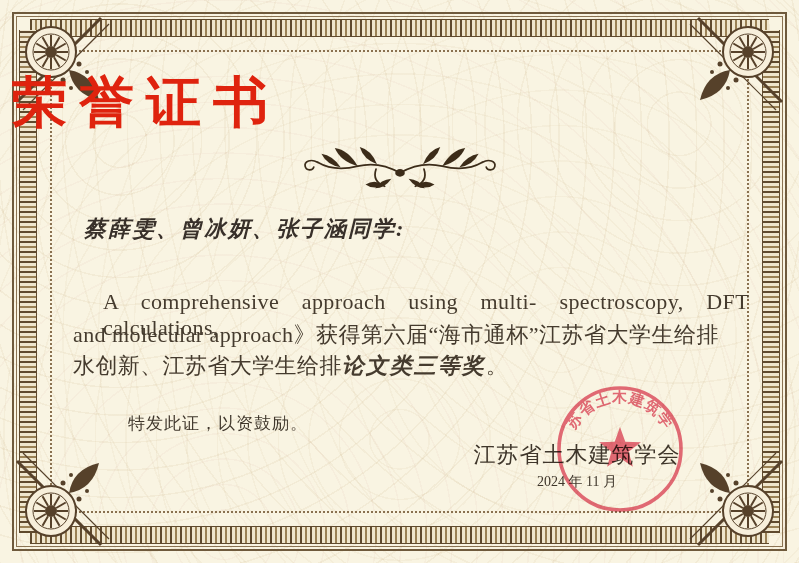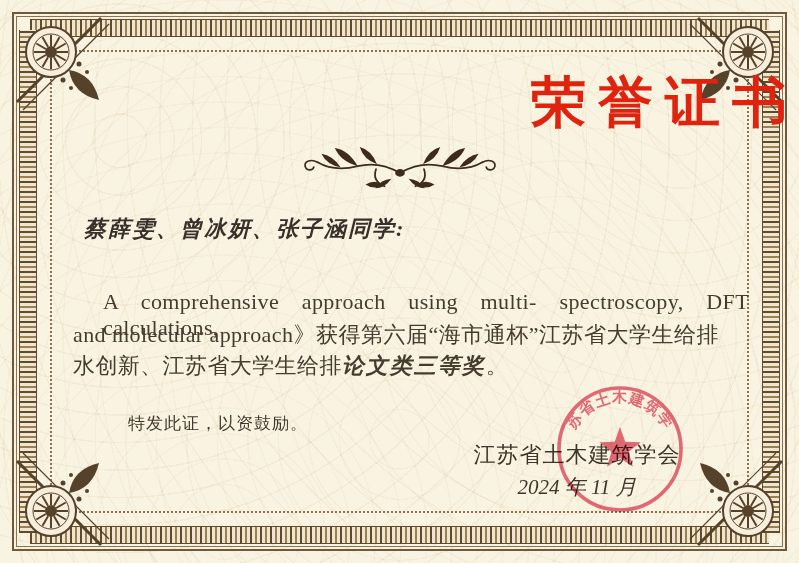--- a/index.html
+++ b/index.html
@@ -25,35 +25,35 @@
   .band.bottom{left:30px;right:30px;bottom:19px;height:16px;}
   .band.left{top:30px;bottom:30px;left:19px;width:16px;}
   .band.right{top:30px;bottom:30px;right:19px;width:16px;}
   .frame-dotted{position:absolute;inset:50px;border:2px dotted #8a7150;pointer-events:none;}
   .corner{position:absolute;width:100px;height:100px;}
   .corner.tl{left:13px;top:14px;}
   .corner.tr{right:13px;top:14px;transform:rotate(90deg);}
   .corner.br{right:13px;bottom:14px;transform:rotate(180deg);}
   .corner.bl{left:13px;bottom:14px;transform:rotate(270deg);}
   
-  .title{left:0;right:0;top:66px;text-align:right;font-family:"DejaVu Serif","Liberation Serif",serif;
+  .title{left:0;right:0;top:66px;text-align:left;font-family:"DejaVu Serif","Liberation Serif",serif;
          font-weight:700;font-size:55px;letter-spacing:12px;padding-left:12px;}
   .flourish-wrap{left:0;right:0;top:146px;text-align:center;}
   .recipients{left:84px;top:214px;font-size:22px;font-style:italic;font-weight:600;color:#38302a;letter-spacing:2px;}
   .bodyline{left:73px;width:646px;font-size:22px;color:#453b2e;letter-spacing:0.4px;}
   .just{text-align:justify;text-align-last:justify;}
   .l1{top:258px;padding-left:34px;width:612px;}
   .l2{top:289px;margin-left:30px;}
   .l3{top:319.5px;}
   .l4{top:351px;}
   .bold-callig{font-weight:800;font-style:italic;letter-spacing:2px;margin-top:44px;}
   .advisor{left:128px;top:381px;font-size:23px;}
   .closing{left:128px;top:412px;font-size:17px;letter-spacing:1px;}
   .issuer{left:432px;width:290px;top:440px;text-align:center;font-size:22px;letter-spacing:1px;}
-  .date{left:462px;width:230px;top:473px;text-align:center;font-size:21px;font-style:italic;}
+  .date{left:462px;width:230px;top:473px;text-align:center;font-size:14px;}
   .seal{left:552px;top:381px;width:136px;height:136px;opacity:0.82;mix-blend-mode:multiply;}
 </style>
 </head>
 <body>
 
 <div class="cert">
 
   <div class="frame-outer1"></div>
   <div class="frame-outer2"></div>
   <div class="band top"></div>

